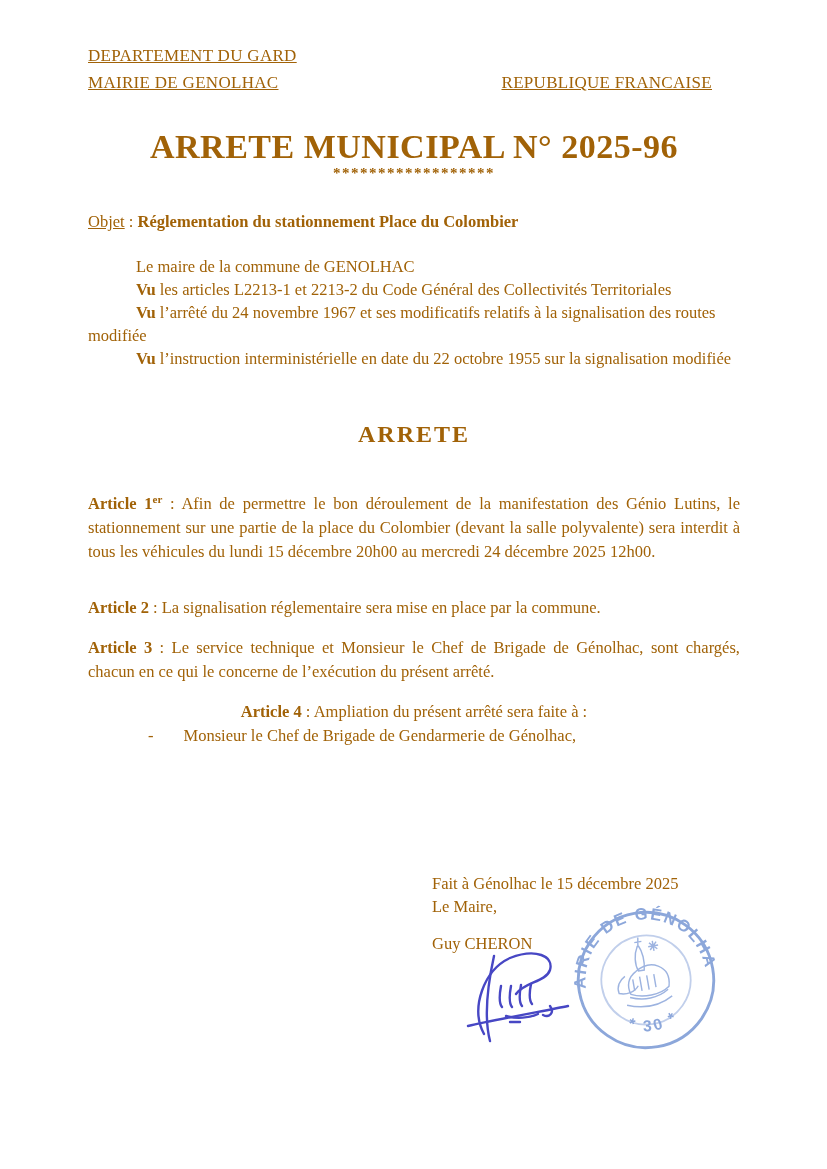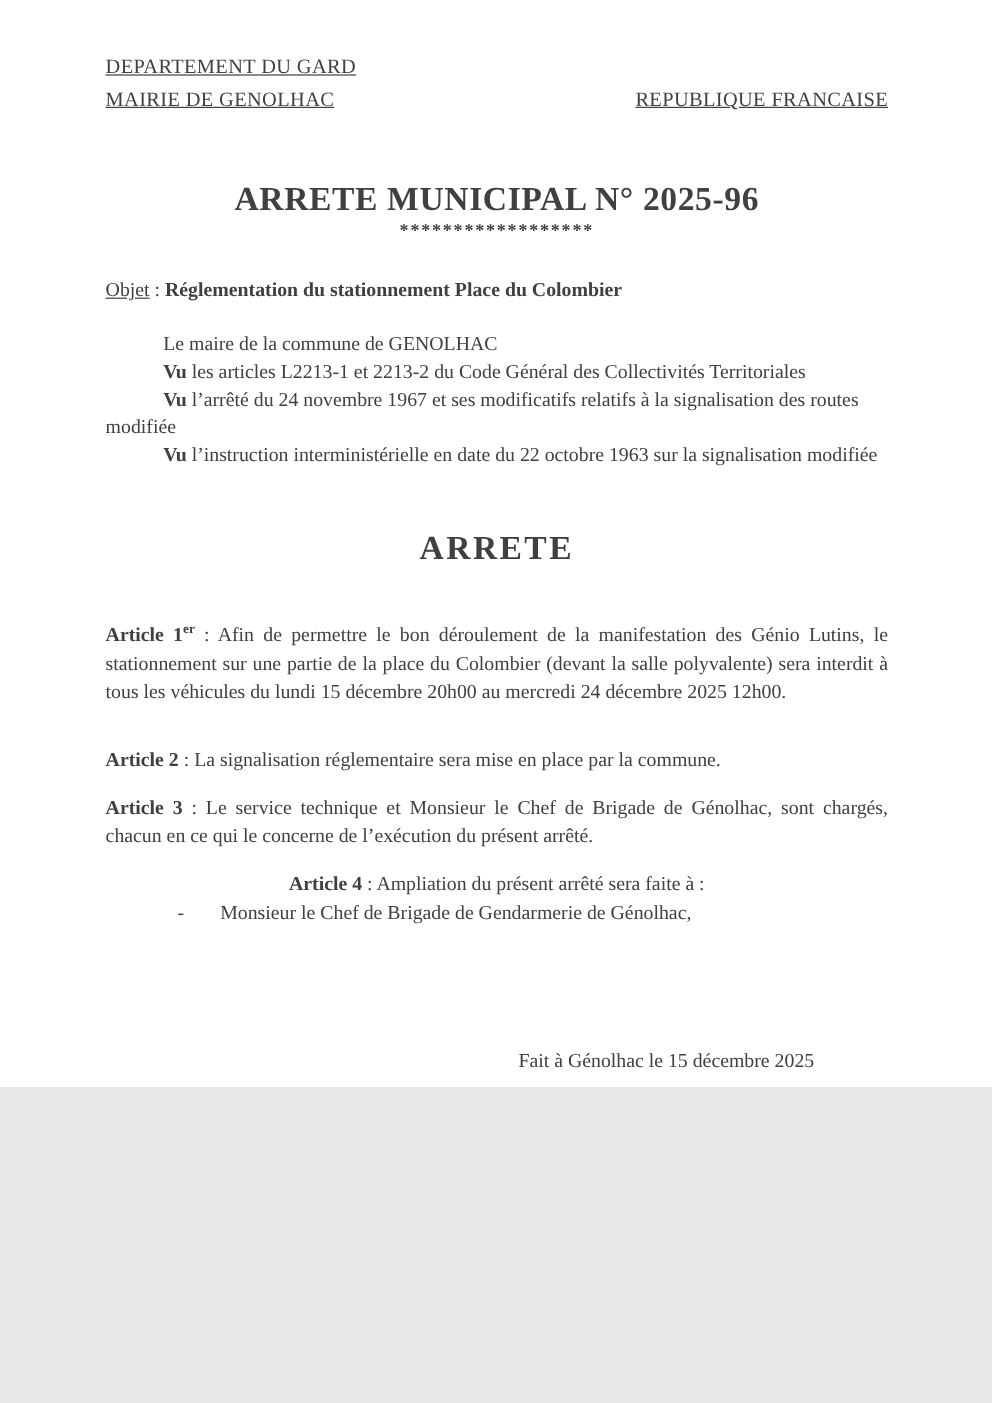--- a/index.html
+++ b/index.html
@@ -1,45 +1,45 @@
 <!DOCTYPE html>
 <html><head>
 <meta charset="utf-8">
 <style>
   html,body{margin:0;padding:0;background:#e8e8e8;}
   .page{
     position:relative;
-    width:827px;height:906px;
+    width:827px;height:1169px;
     background:#ffffff;
     font-family:"Liberation Serif","DejaVu Serif",serif;
-    color:#404040;
+    color:#a16207;
     overflow:hidden;
     margin:0 auto;
   }
   .content{
     position:absolute;left:88px;top:42px;width:652px;
     font-size:16.5px;line-height:1.4;
   }
   
   .hdr{display:flex;justify-content:space-between;align-items:flex-end;font-size:17px;}
   .hdr-left div{text-decoration:underline;line-height:27px;letter-spacing:.3px;}
-  .hdr-right{text-decoration:underline;line-height:27px;letter-spacing:.3px;}
+  .hdr-right{text-decoration:underline;line-height:27px;margin-right:28px;letter-spacing:.3px;}
   
-  .title{margin-top:56px;text-align:center;font-size:28px;font-weight:bold;letter-spacing:.5px;line-height:30px;}
+  .title{margin-top:36px;text-align:center;font-size:34px;font-weight:bold;letter-spacing:.5px;line-height:30px;}
   .stars{text-align:center;font-size:15px;font-weight:bold;letter-spacing:1.5px;line-height:18px;margin-top:2px;}
   
   .objet{margin-top:28px;}
   .objet .lbl{text-decoration:underline;}
   .objet .val{font-weight:bold;}
   
   .preamble{margin-top:22px;}
   .preamble p{margin:0;text-indent:48px;line-height:23px;}
   .considerant{margin-top:28px;text-indent:48px;text-align:justify;line-height:23.5px;}
   
-  .arrete-h{margin-top:48px;text-align:center;font-size:28px;font-weight:bold;letter-spacing:2px;}
+  .arrete-h{margin-top:48px;text-align:center;font-size:24px;font-weight:bold;letter-spacing:2px;}
   .article{text-align:justify;line-height:24px;margin:0;}
   .article.a1{margin-top:40px;}
   .article.a2{margin-top:32px;text-align:left;}
   .article.a3{margin-top:16px;}
   .article.a4{margin-top:16px;text-align:center;}
   .article b sup{font-size:11px;vertical-align:super;line-height:0;}
   .a4item{margin:0 0 0 60px;line-height:24px;}
   .a4item .itemtext{margin-left:30px;}
   
   .signblock{position:absolute;left:432px;top:872px;font-size:16.5px;line-height:23px;}
@@ -66,39 +66,40 @@
     <div class="stars">******************</div>
 
     <div class="objet">
       <span class="lbl">Objet</span><span> : </span><span class="val">Réglementation du stationnement Place du Colombier</span>
     </div>
 
     <div class="preamble">
       <p>Le maire de la commune de GENOLHAC</p>
       <p><b>Vu</b> <span>les articles L2213-1 et 2213-2 du Code Général des Collectivités Territoriales</span></p>
       <p><b>Vu</b> <span>l’arrêté du 24 novembre 1967 et ses modificatifs relatifs à la signalisation des routes modifiée</span></p>
-      <p><b>Vu</b> <span>l’instruction interministérielle en date du 22 octobre 1963 sur la signalisation modifiée</span></p>
+      <p><b>Vu</b> <span>l’instruction interministérielle en date du 22 octobre 1955 sur la signalisation modifiée</span></p>
     </div>
 
 
     <div class="arrete-h">ARRETE</div>
 
     <p class="article a1"><b><span>Article 1</span><sup>er</sup></b><span> : </span><span>Afin de permettre le bon déroulement de la manifestation des Génio Lutins, le stationnement sur une partie de la place du Colombier (devant la salle polyvalente) sera interdit à tous les véhicules du lundi 15 décembre 20h00 au mercredi 24 décembre 2025 12h00.</span></p>
 
     <p class="article a2"><b><span>Article 2</span></b><span> : </span><span>La signalisation réglementaire sera mise en place par la commune.</span></p>
 
     <p class="article a3"><b><span>Article 3</span></b><span> : </span><span>Le service technique et Monsieur le Chef de Brigade de Génolhac, sont chargés, chacun en ce qui le concerne de l’exécution du présent arrêté.</span></p>
 
     <p class="article a4"><b><span>Article 4</span></b><span> : </span><span>Ampliation du présent arrêté sera faite à :</span></p>
     <p class="a4item"><span class="dash">-</span><span class="itemtext">Monsieur le Chef de Brigade de Gendarmerie de Génolhac,</span></p>
 
   </div>
 
   <div class="signblock">
     <div>Fait à Génolhac le 15 décembre 2025</div>
+    <div>Le Maire,</div>
     <div class="sig-name">Guy CHERON</div>
 
     <svg class="sig-svg" width="120" height="95" viewBox="0 0 120 95">
       <g fill="none" stroke="#4747c4" stroke-width="2.4" stroke-linecap="round" stroke-linejoin="round">
         <path d="M 14,78 C 40,72 95,62 114,58"></path>
         <path d="M 30,86 C 16,60 30,22 56,10 C 82,0 100,8 96,22 C 92,34 70,34 62,46"></path>
         <path d="M 47,38 q -3,16 1,21 m 9,-21 q -3,16 1,21 m 9,-22 q -3,16 1,21 m 9,-22 q -3,15 1,20"></path>
         <path d="M 40,8 C 33,40 30,70 36,93"></path>
         <path d="M 96,58 c 5,7 -1,12 -7,9"></path>
         <path d="M 52,68 c 10,3 24,2 32,-2 m -28,8 l 10,0"></path>

